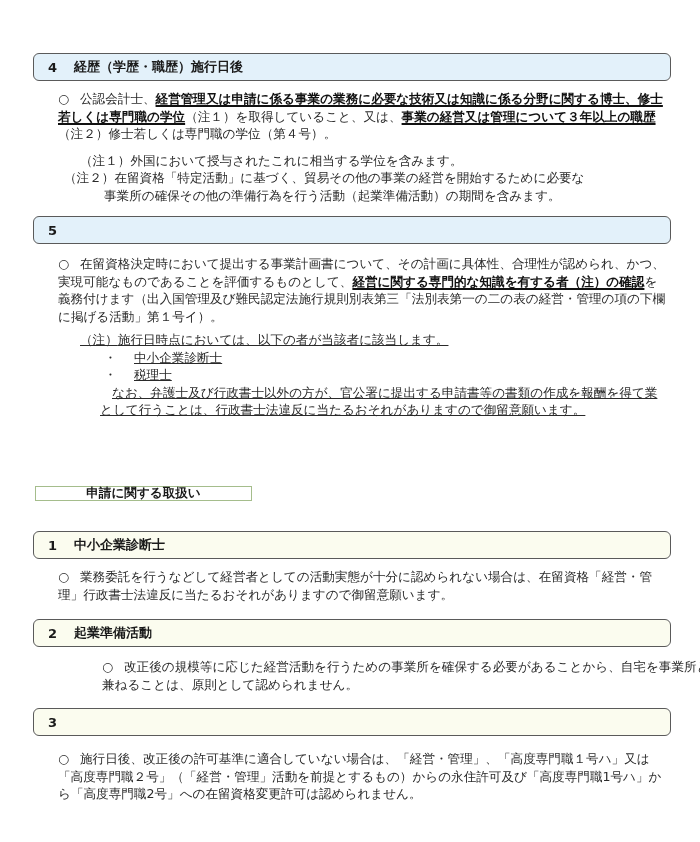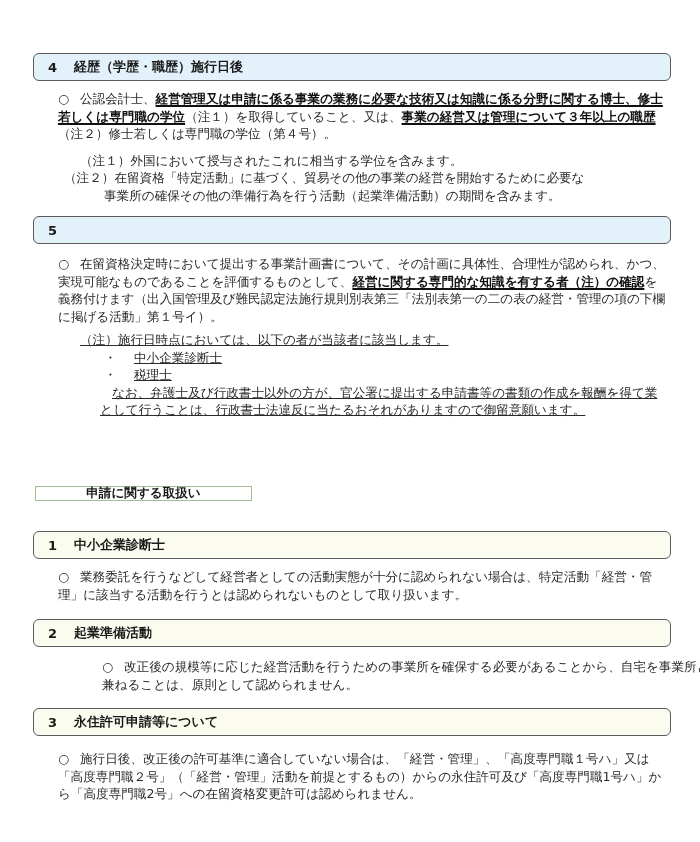--- a/index.html
+++ b/index.html
@@ -60,30 +60,29 @@
   <div style="padding-left:20px; text-indent:12px;">なお、弁護士及び行政書士以外の方が、官公署に提出する申請書等の書類の作成を報酬を得て業として行うことは、行政書士法違反に当たるおそれがありますので御留意願います。</div>
 </div>
 
 <div class="label-box">申請に関する取扱い</div>
 
 <div class="sec-head cream" style="top:531px;">
   <span class="num">1</span>
   <span>中小企業診断士</span>
 </div>
 <div class="para" style="left:58px; top:568px; width:610px;">
-  <span class="circle">○</span><span>業務委託を行うなどして経営者としての活動実態が十分に認められない場合は、特定活動「経営・管理」に該当する活動を行うとは認められないものとして取り扱います。</span>
+  <span class="circle">○</span><span>業務委託を行うなどして経営者としての活動実態が十分に認められない場合は、在留資格「経営・管理」行政書士法違反に当たるおそれがありますので御留意願います。</span>
 </div>
 
 <div class="sec-head cream" style="top:619px;">
   <span class="num">2</span>
   <span>起業準備活動</span>
 </div>
 <div class="para" style="left:58px; top:658px; width:610px;margin-left:44px;">
   <span class="circle">○</span><span>改正後の規模等に応じた経営活動を行うための事業所を確保する必要があることから、自宅を事業所と兼ねることは、原則として認められません。</span>
 </div>
 
 <div class="sec-head cream" style="top:708px;">
   <span class="num">3</span>
-  <span>永住許可申請等について</span>
 </div>
 <div class="para" style="left:58px; top:750px; width:610px;">
   <span class="circle">○</span><span>施行日後、改正後の許可基準に適合していない場合は、「経営・管理」、「高度専門職１号ハ」又は「高度専門職２号」（「経営・管理」活動を前提とするもの）からの永住許可及び「高度専門職1号ハ」から「高度専門職2号」への在留資格変更許可は認められません。</span>
 </div>
 
 </body></html>

